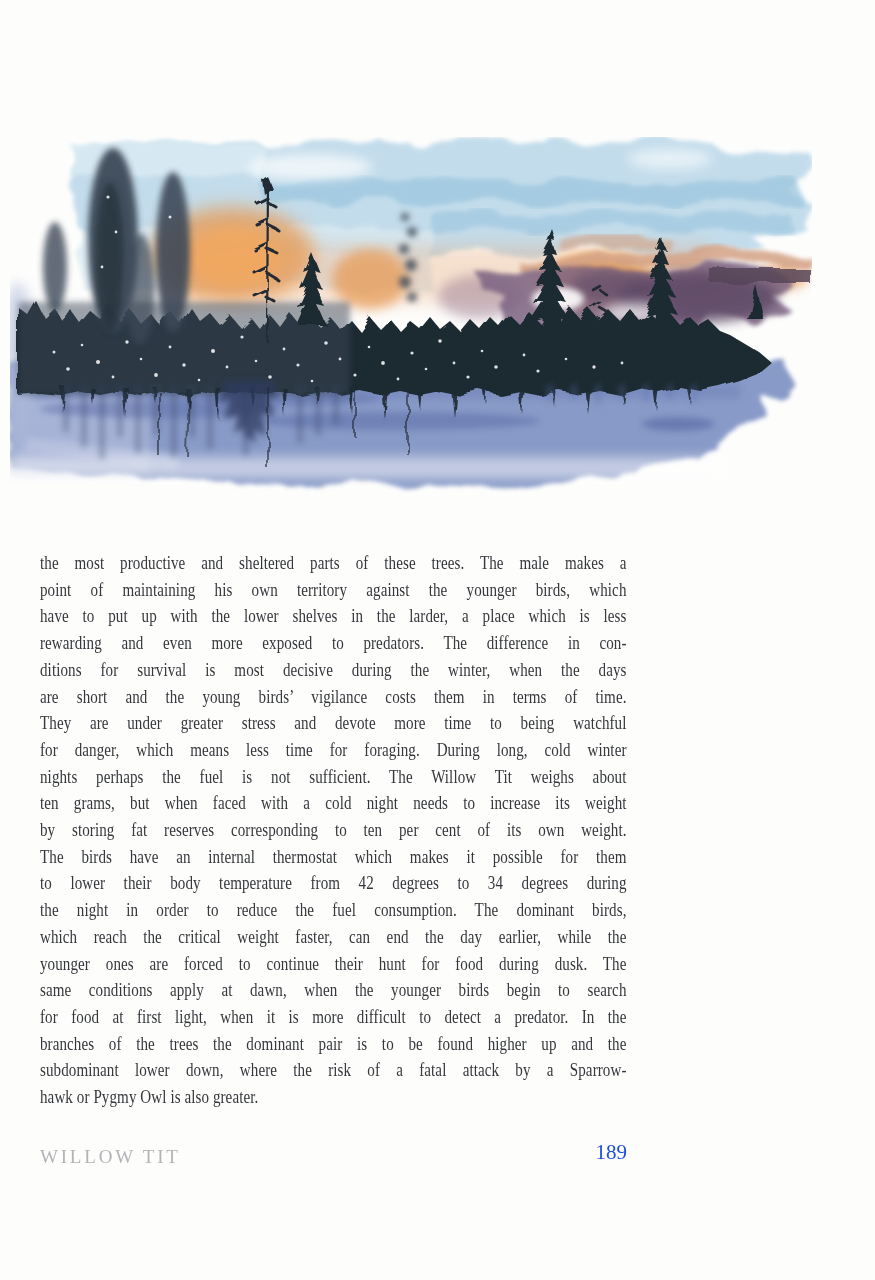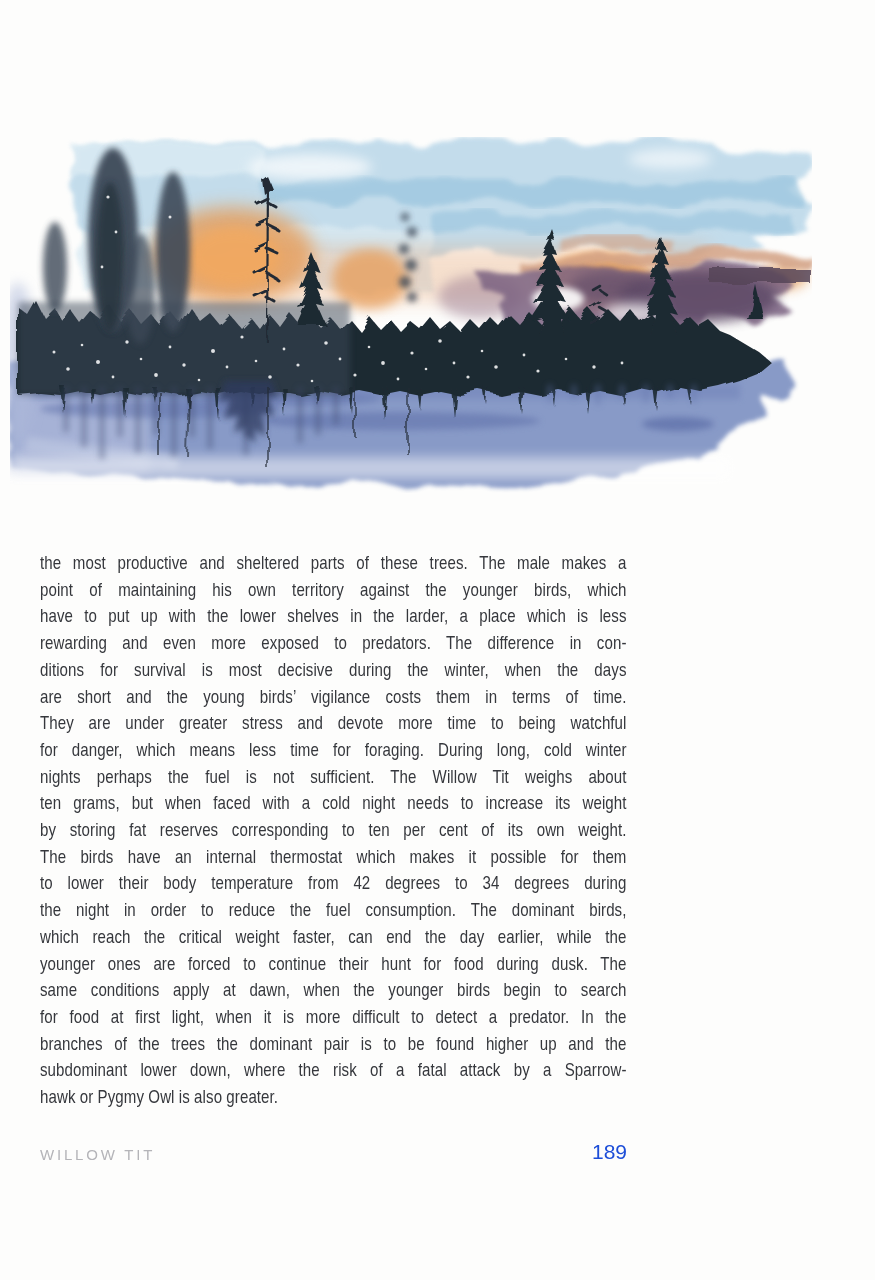--- a/index.html
+++ b/index.html
@@ -1,32 +1,32 @@
 <!DOCTYPE html>
 <html><head>
 <meta charset="utf-8">
 <style>
   html,body{margin:0;padding:0;}
   .page{
     position:relative; width:875px; height:1280px;
     background:#fdfdfc; overflow:hidden;
-    font-family:Liberation Sans, sans-serif;
+    font-family:Liberation Serif, serif;
   }
   .illustration{ position:absolute; left:10px; top:137px; width:802px; height:356px; }
   .bodytext{
     position:absolute; left:40px; top:550px; width:720px;
     transform:scaleX(0.8146); transform-origin:0 0;
     font-size:18.5px; line-height:26.7px; color:#35373c;
     letter-spacing:0.1px;
   }
   .line{ text-align:justify; text-align-last:justify; }
   .line.last{ text-align-last:left; }
   .running-head{
     position:absolute; left:40px; top:1146px;
-    font-size:15px; letter-spacing:2.8px; color:#b4b4b8;
+    font-size:19px; letter-spacing:2.8px; color:#b4b4b8;
   }
   .page-number{
     position:absolute; left:520px; top:1140px; width:107px;
     text-align:right; font-size:21px; color:#1d4ed8;
   }
 </style>
 </head>
 <body>
 
 <div class="page">

